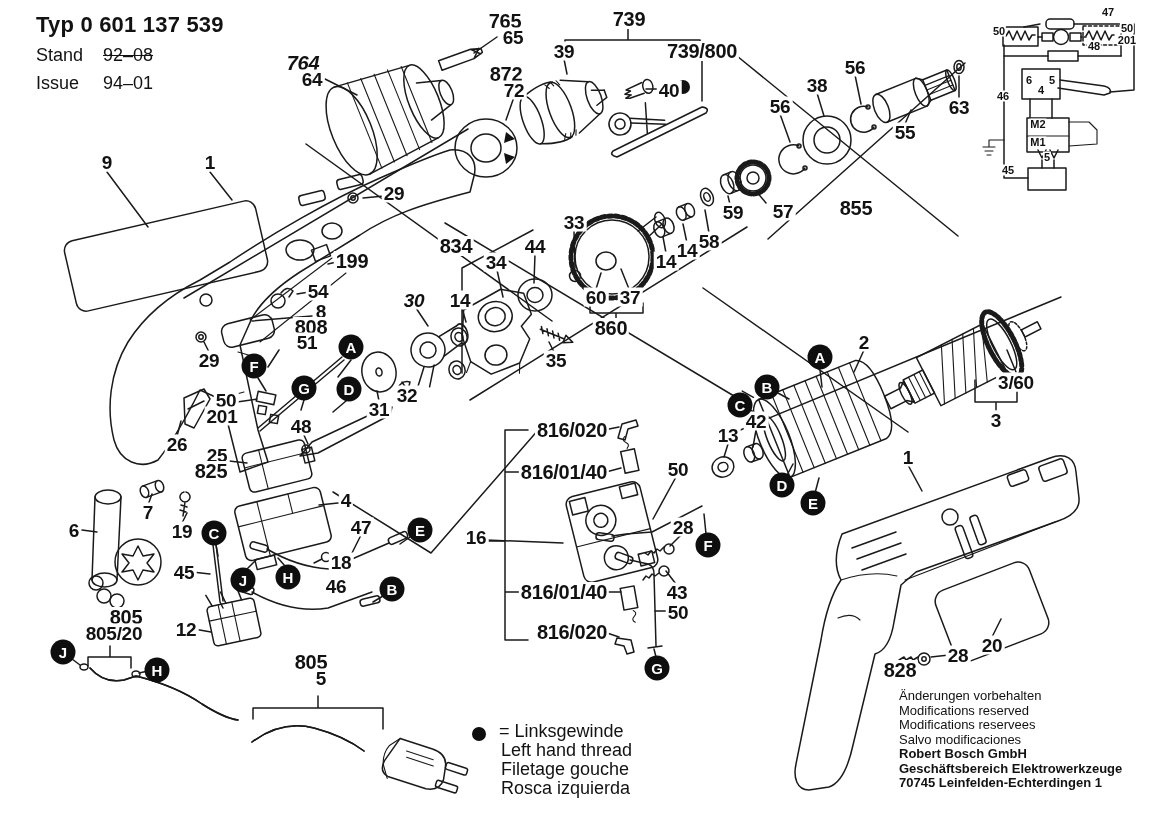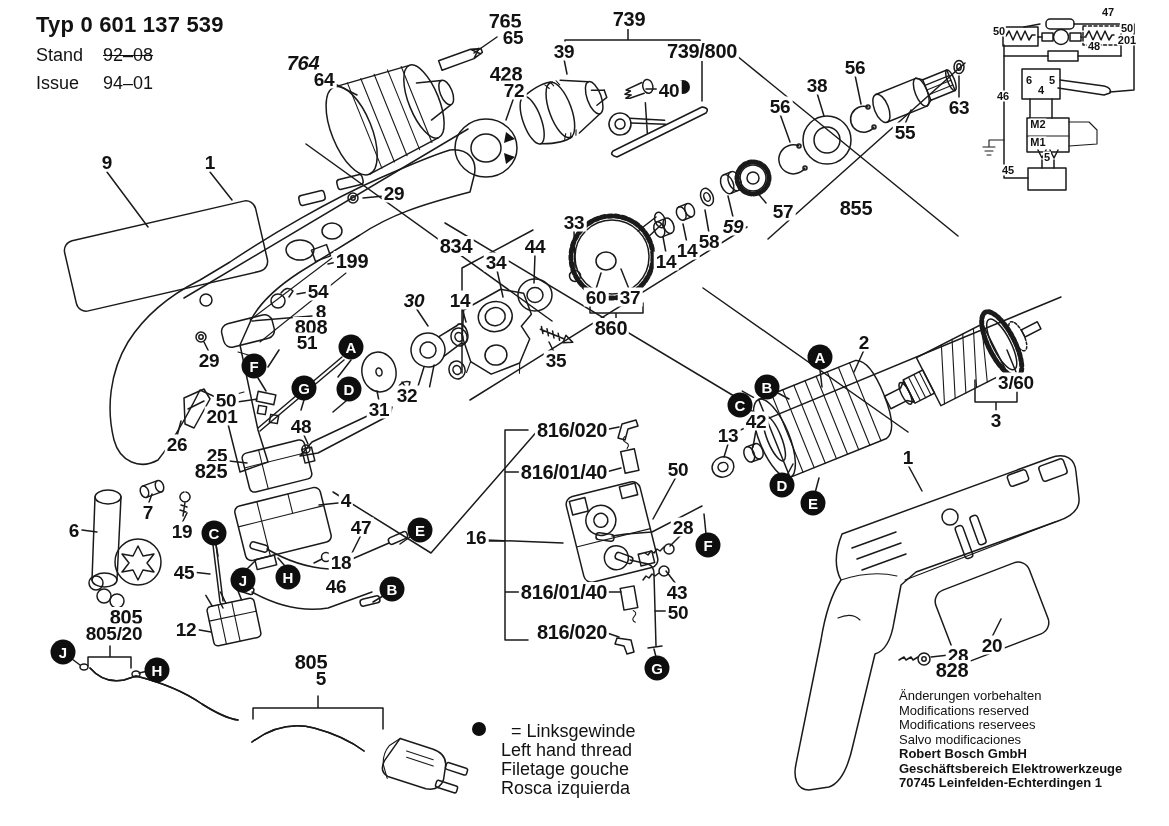--- a/index.html
+++ b/index.html
@@ -19,21 +19,21 @@
          align-items:center;justify-content:center;line-height:1}
   .clabel{position:absolute;transform:translate(-50%,-50%);font-size:11px;font-weight:700;
           background:#fff;padding:0 1px;line-height:1;white-space:nowrap}
   .titleblock{position:absolute;left:36px;top:12px}
   .typline{font-size:22px;font-weight:800;letter-spacing:.2px}
   .typline .num{font-weight:700}
   .metaline{font-size:18px;margin-top:7px}
   .metaline .ml{display:inline-block;width:62px}
   .strike{text-decoration:line-through}
   .legend{position:absolute;left:472px;top:722px;font-size:18px;line-height:19px}
-  .legend-row{display:flex;align-items:flex-start;gap:25px}
+  .legend-row{display:flex;align-items:flex-end;gap:13px}
   .legend-dot{width:14px;height:14px;border-radius:50%;background:#0e0e0e;flex:0 0 auto}
   .legend-lines{margin-left:29px}
   .address{position:absolute;left:899px;top:689px;font-size:13px;line-height:14.5px}
   .address .company{font-weight:700}
 </style>
 </head>
 <body>
 
 <div class="stage">
 
@@ -448,33 +448,33 @@
       <div class="plabel" style="left: 496px; top: 262px;">34</div>
       <div class="plabel" style="left: 535px; top: 246px;">44</div>
       <div class="plabel" style="left: 574px; top: 222px; text-align: center;">33</div>
       <div class="plabel" style="left: 556px; top: 360px;">35</div>
       <div class="plabel" style="left: 596px; top: 297px;">60</div>
       <div class="plabel" style="left: 630px; top: 297px;">37</div>
       <div class="plabel big" style="left: 611px; top: 328px;">860</div>
       <div class="plabel" style="left: 666px; top: 261px;">14</div>
       <div class="plabel" style="left: 687px; top: 250px;">14</div>
       <div class="plabel" style="left: 709px; top: 241px;">58</div>
-      <div class="plabel" style="left: 733px; top: 226px; font-style: italic;">59</div>
+      <div class="plabel" style="left: 733px; top: 212px;">59</div>
       <div class="plabel" style="left: 766px; top: 211px; margin-left: 17px;">57</div>
       <div class="plabel big" style="left: 856px; top: 208px;">855</div>
       <div class="plabel" style="left: 780px; top: 106px;">56</div>
       <div class="plabel" style="left: 817px; top: 85px;">38</div>
       <div class="plabel" style="left: 855px; top: 67px;">56</div>
       <div class="plabel" style="left: 905px; top: 132px;">55</div>
       <div class="plabel" style="left: 959px; top: 107px;">63</div>
       <div class="plabel big" style="left: 303px; top: 63px; font-style: italic;">764</div>
-      <div class="plabel" style="left: 312px; top: 79px; margin-left: 12px;">64</div>
+      <div class="plabel" style="left: 312px; top: 79px;">64</div>
       <div class="plabel big" style="left: 505px; top: 21px;">765</div>
       <div class="plabel" style="left: 513px; top: 37px;">65</div>
-      <div class="plabel big" style="left: 506px; top: 74px;">428</div>
+      <div class="plabel big" style="left: 506px; top: 74px;">872</div>
       <div class="plabel" style="left: 514px; top: 90px;">72</div>
       <div class="plabel big" style="left: 629px; top: 19px;">739</div>
       <div class="plabel" style="left: 564px; top: 51px;">39</div>
       <div class="plabel big" style="left: 702px; top: 51px;">739/800</div>
       <div class="plabel" style="left: 669px; top: 90px;">40</div>
       <div class="plabel" style="left: 864px; top: 342px;">2</div>
       <div class="plabel" style="left: 1016px; top: 382px;">3/60</div>
       <div class="plabel" style="left: 996px; top: 420px;">3</div>
       <div class="plabel" style="left: 908px; top: 457px;">1</div>
       <div class="plabel" style="left: 728px; top: 435px;">13</div>
@@ -483,21 +483,21 @@
       <div class="plabel big" style="left: 564px; top: 472px;">816/01/40</div>
       <div class="plabel" style="left: 476px; top: 537px;">16</div>
       <div class="plabel" style="left: 678px; top: 469px;">50</div>
       <div class="plabel" style="left: 683px; top: 527px;">28</div>
       <div class="plabel" style="left: 677px; top: 592px;">43</div>
       <div class="plabel" style="left: 678px; top: 612px;">50</div>
       <div class="plabel big" style="left: 564px; top: 592px;">816/01/40</div>
       <div class="plabel big" style="left: 572px; top: 632px;">816/020</div>
       <div class="plabel" style="left: 992px; top: 645px;">20</div>
       <div class="plabel" style="left: 958px; top: 655px;">28</div>
-      <div class="plabel big" style="left: 952px; top: 670px;">828</div>
+      <div class="plabel big" style="left: 900px; top: 670px;">828</div>
     </div>
   <div id="badges-layer">
       <div class="badge" style="left: 351px; top: 347px;">A</div>
       <div class="badge" style="left: 254px; top: 366px;">F</div>
       <div class="badge" style="left: 304px; top: 388px;">G</div>
       <div class="badge" style="left: 349px; top: 389px;">D</div>
       <div class="badge" style="left: 214px; top: 533px;">C</div>
       <div class="badge" style="left: 420px; top: 530px;">E</div>
       <div class="badge" style="left: 243px; top: 580px;">J</div>
       <div class="badge" style="left: 288px; top: 577px;">H</div>

